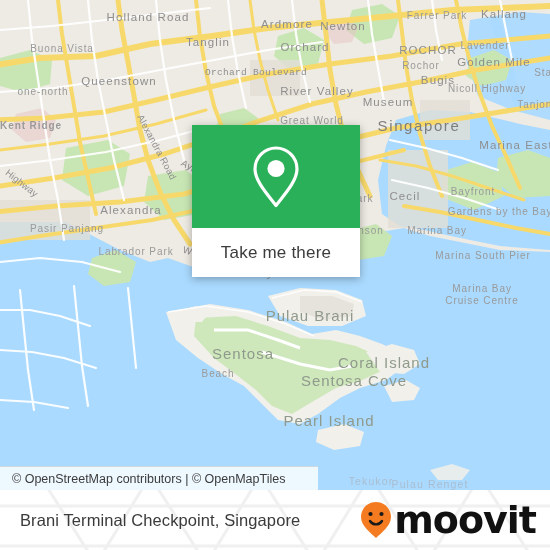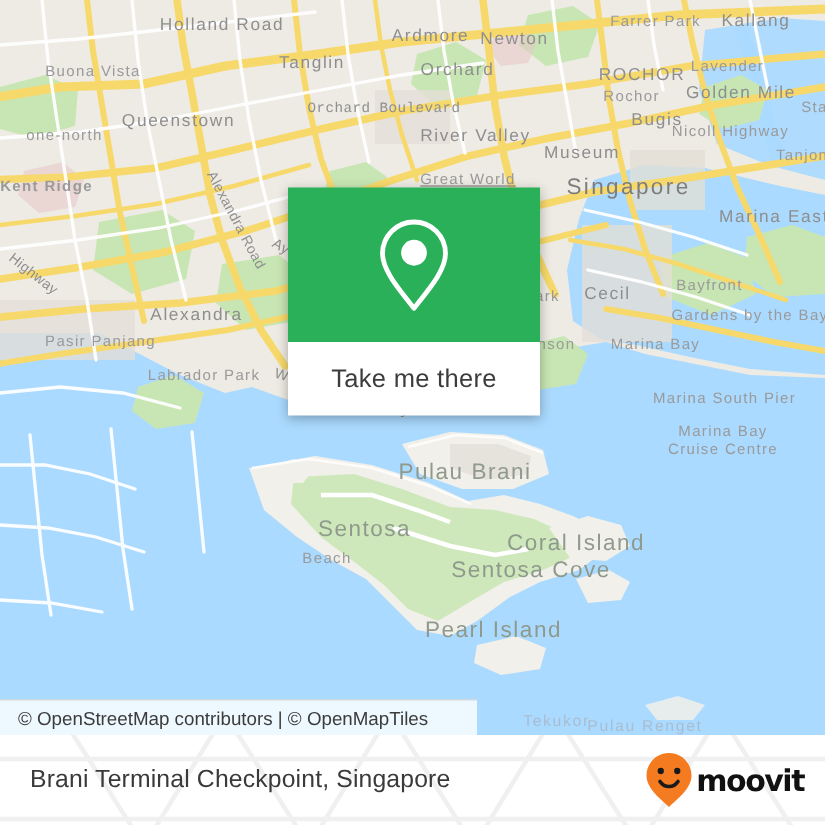--- a/index.html
+++ b/index.html
@@ -141,21 +141,21 @@
   #brand {
     position: absolute;
     right: 14px;
     top: 50%;
     transform: translateY(-50%);
     display: flex;
     align-items: center;
     gap: 2px;
   }
   #brand .brand-word {
-    font-size: 20px;
+    font-size: 38px;
     font-weight: bold;
     color: #111111;
     font-family: "DejaVu Sans", sans-serif;
     letter-spacing: -1px;
     line-height: 1;
   }
 </style>
 </head>
 <body>
 
@@ -291,38 +291,38 @@
         <div class="lbl placeS" style="left: 421px; top: 65px;">Rochor</div>
         <div class="lbl place" style="left: 494px; top: 62px;">Golden Mile</div>
         <div class="lbl place" style="left: 438px; top: 80px;">Bugis</div>
         <div class="lbl placeS" style="left: 487px; top: 88px;">Nicoll Highway</div>
         <div class="lbl place" style="left: 317px; top: 91px;">River Valley</div>
         <div class="lbl placeS" style="left: 543px; top: 72px;">Sta</div>
         <div class="lbl placeS" style="left: 43px; top: 91px;">one-north</div>
         <div class="lbl placeS" style="left: 62px; top: 48px;">Buona Vista</div>
         <div class="lbl place" style="left: 119px; top: 81px;">Queenstown</div>
         <div class="lbl place" style="left: 388px; top: 102px;">Museum</div>
-        <div class="lbl placeS" style="left: 312px; top: 120px; text-decoration: underline;">Great World</div>
+        <div class="lbl placeS" style="left: 312px; top: 120px;">Great World</div>
         <div class="lbl city" style="left: 419px; top: 125px;">Singapore</div>
         <div class="lbl placeS" style="left: 538px; top: 104px;">Tanjong</div>
         <div class="lbl placeS" style="left: 31px; top: 125px; font-weight: bold;">Kent Ridge</div>
         <div class="lbl place" style="left: 516px; top: 145px;">Marina East</div>
         <div class="lbl road" style="left: 157px; top: 147px; transform: translate(-50%, -50%) rotate(62deg);">Alexandra Road</div>
         <div class="lbl road" style="left: 191px; top: 167px; transform: translate(-50%, -50%) rotate(30deg);">Ayer</div>
         <div class="lbl place" style="left: 405px; top: 196px;">Cecil</div>
         <div class="lbl placeS" style="left: 473px; top: 191px; text-align: center;">Bayfront</div>
         <div class="lbl placeS" style="left: 365px; top: 198px;">ark</div>
         <div class="lbl placeS" style="left: 500px; top: 211px;">Gardens by the Bay</div>
         <div class="lbl road" style="left: 22px; top: 183px; transform: translate(-50%, -50%) rotate(38deg);">Highway</div>
         <div class="lbl place" style="left: 131px; top: 210px;">Alexandra</div>
         <div class="lbl placeS" style="left: 437px; top: 230px;">Marina Bay</div>
         <div class="lbl placeS" style="left: 371px; top: 230px;">nson</div>
         <div class="lbl placeS" style="left: 67px; top: 228px;">Pasir Panjang</div>
         <div class="lbl placeS" style="left: 136px; top: 251px;">Labrador Park</div>
-        <div class="lbl placeS" style="left: 483px; top: 266px;">Marina South Pier</div>
+        <div class="lbl placeS" style="left: 483px; top: 255px;">Marina South Pier</div>
         <div class="lbl road" style="left: 228px; top: 262px; transform: translate(-50%, -50%) rotate(16deg);">West Coast Highway</div>
         <div class="lbl placeS" style="left: 482px; top: 288px;">Marina Bay</div>
         <div class="lbl placeS" style="left: 482px; top: 300px;">Cruise Centre</div>
         <div class="lbl isle" style="left: 310px; top: 315px;">Pulau Brani</div>
         <div class="lbl isle" style="left: 243px; top: 353px;">Sentosa</div>
         <div class="lbl isle" style="left: 384px; top: 362px;">Coral Island</div>
         <div class="lbl placeS" style="left: 218px; top: 373px;">Beach</div>
         <div class="lbl isle" style="left: 354px; top: 380px;">Sentosa Cove</div>
         <div class="lbl isle" style="left: 329px; top: 420px;">Pearl Island</div>
         <div class="lbl water" style="left: 371px; top: 481px;">Tekukor</div>

